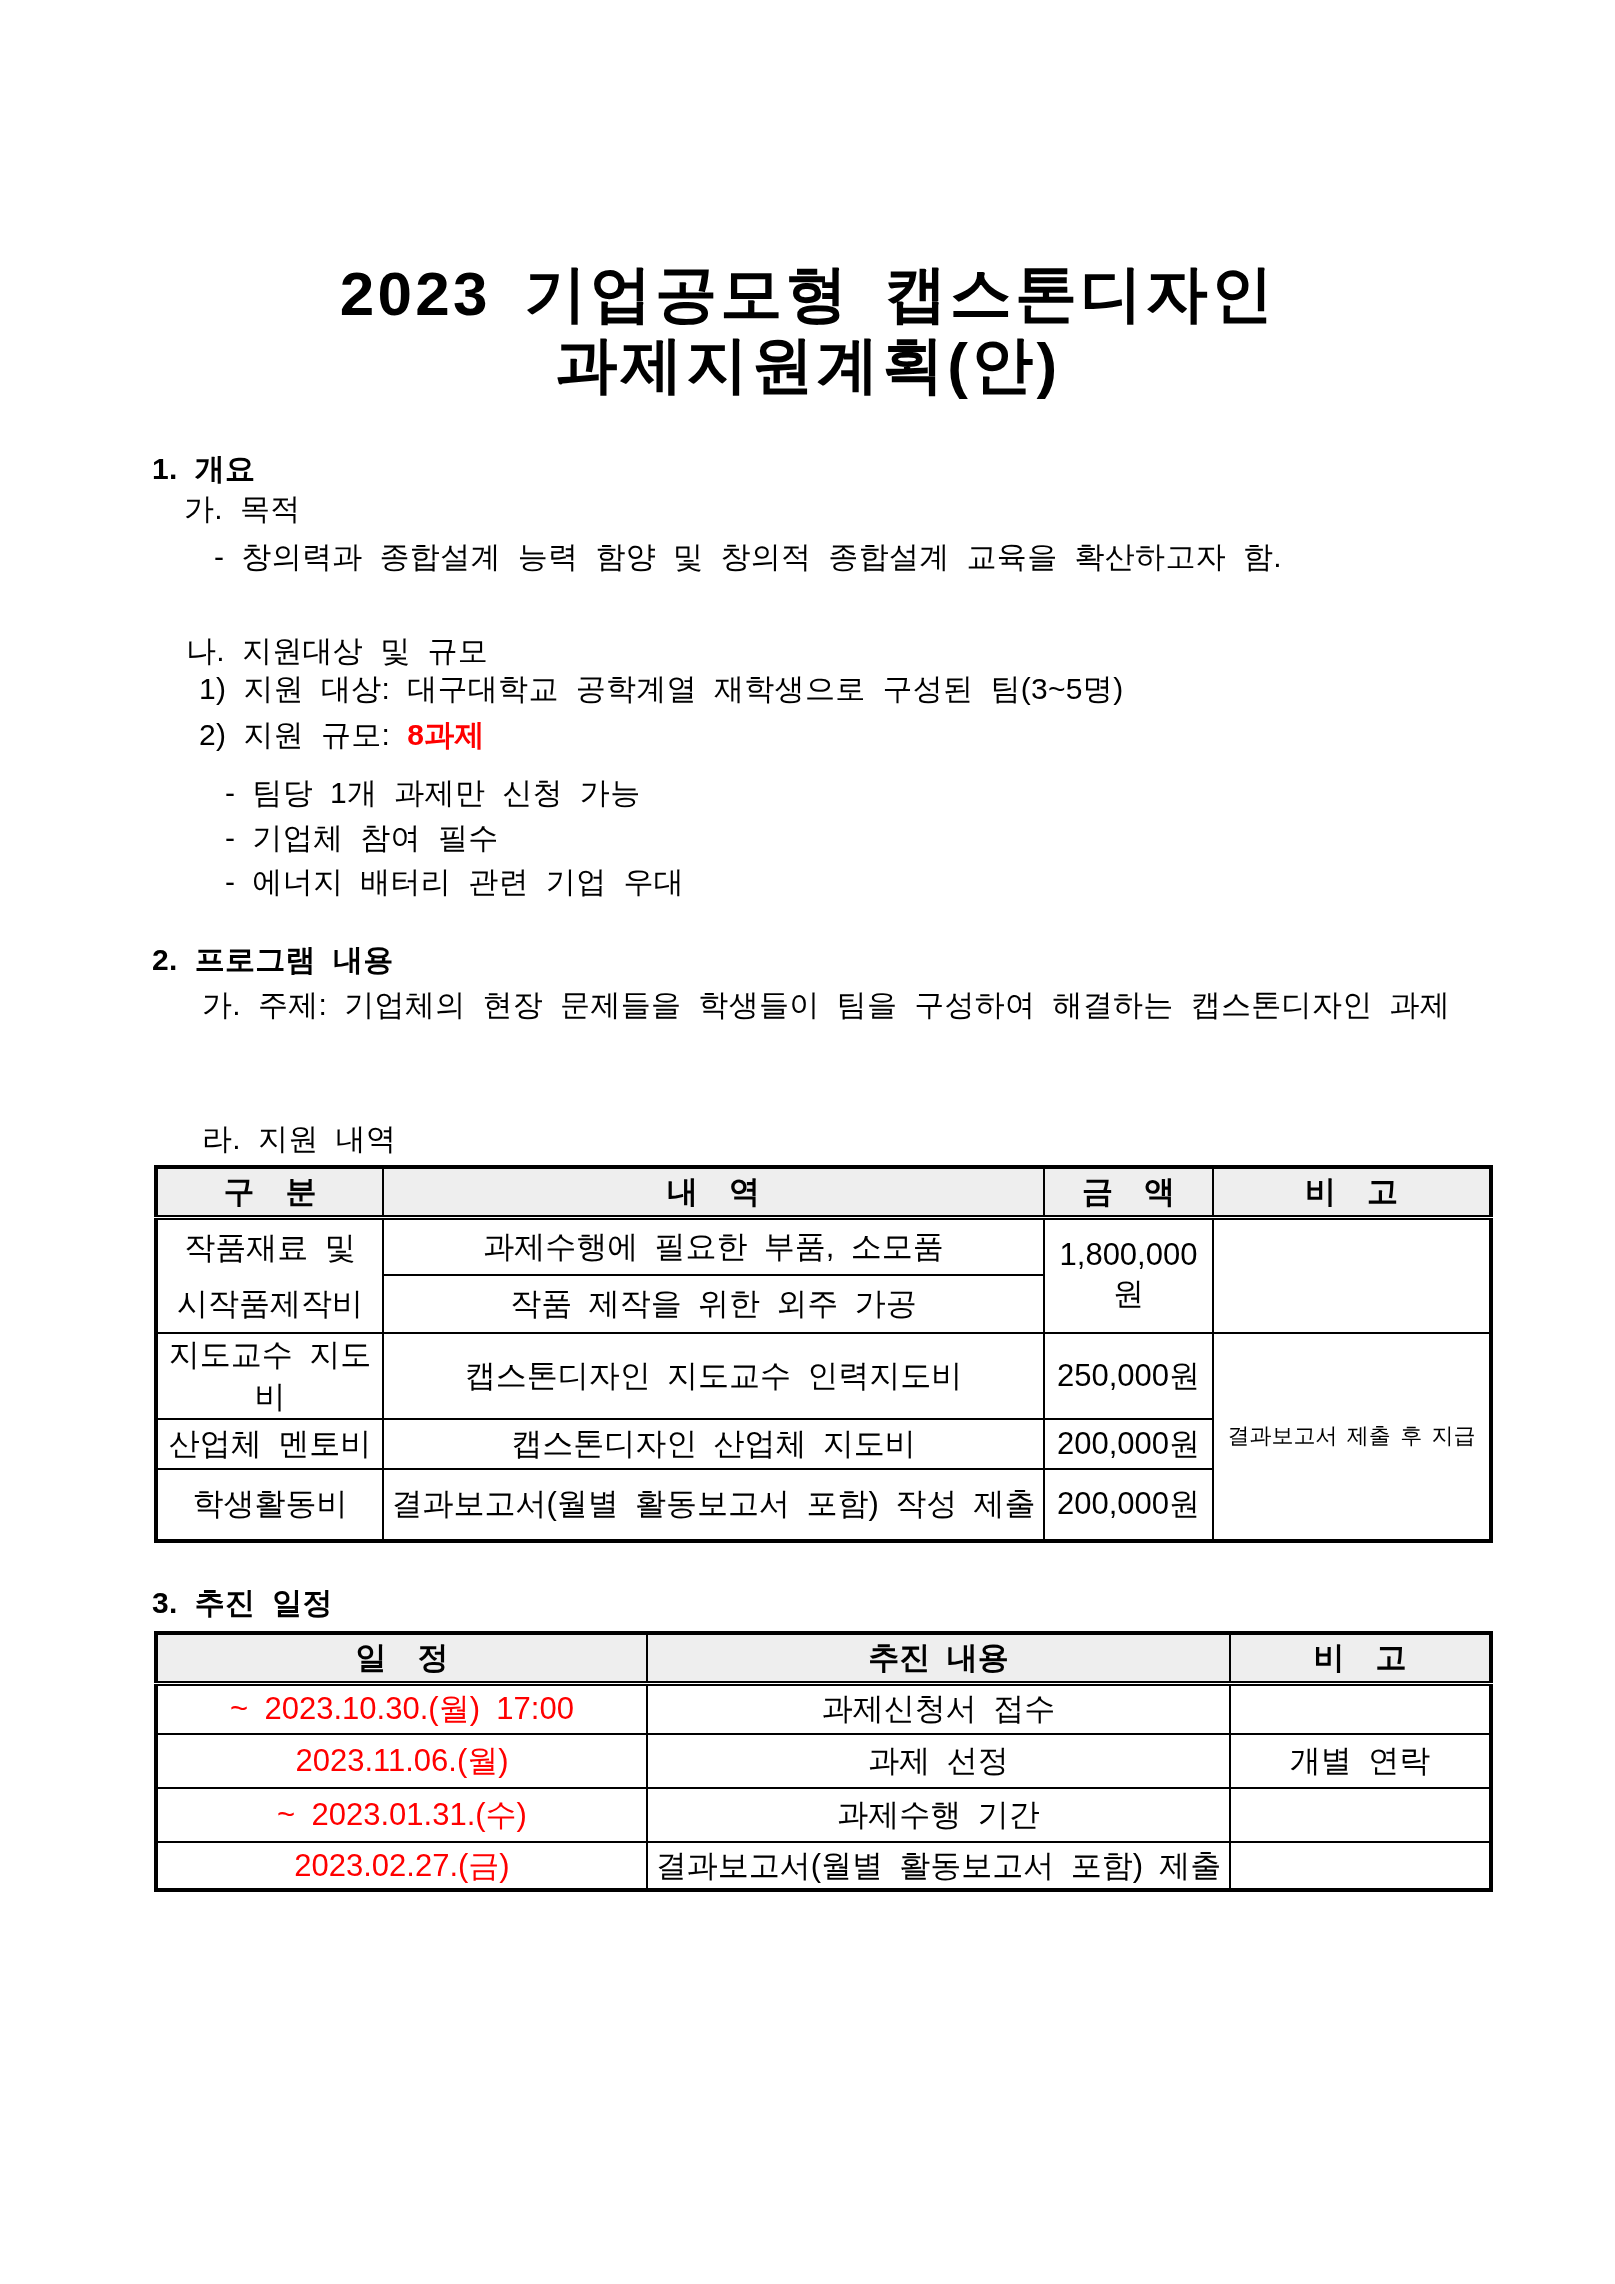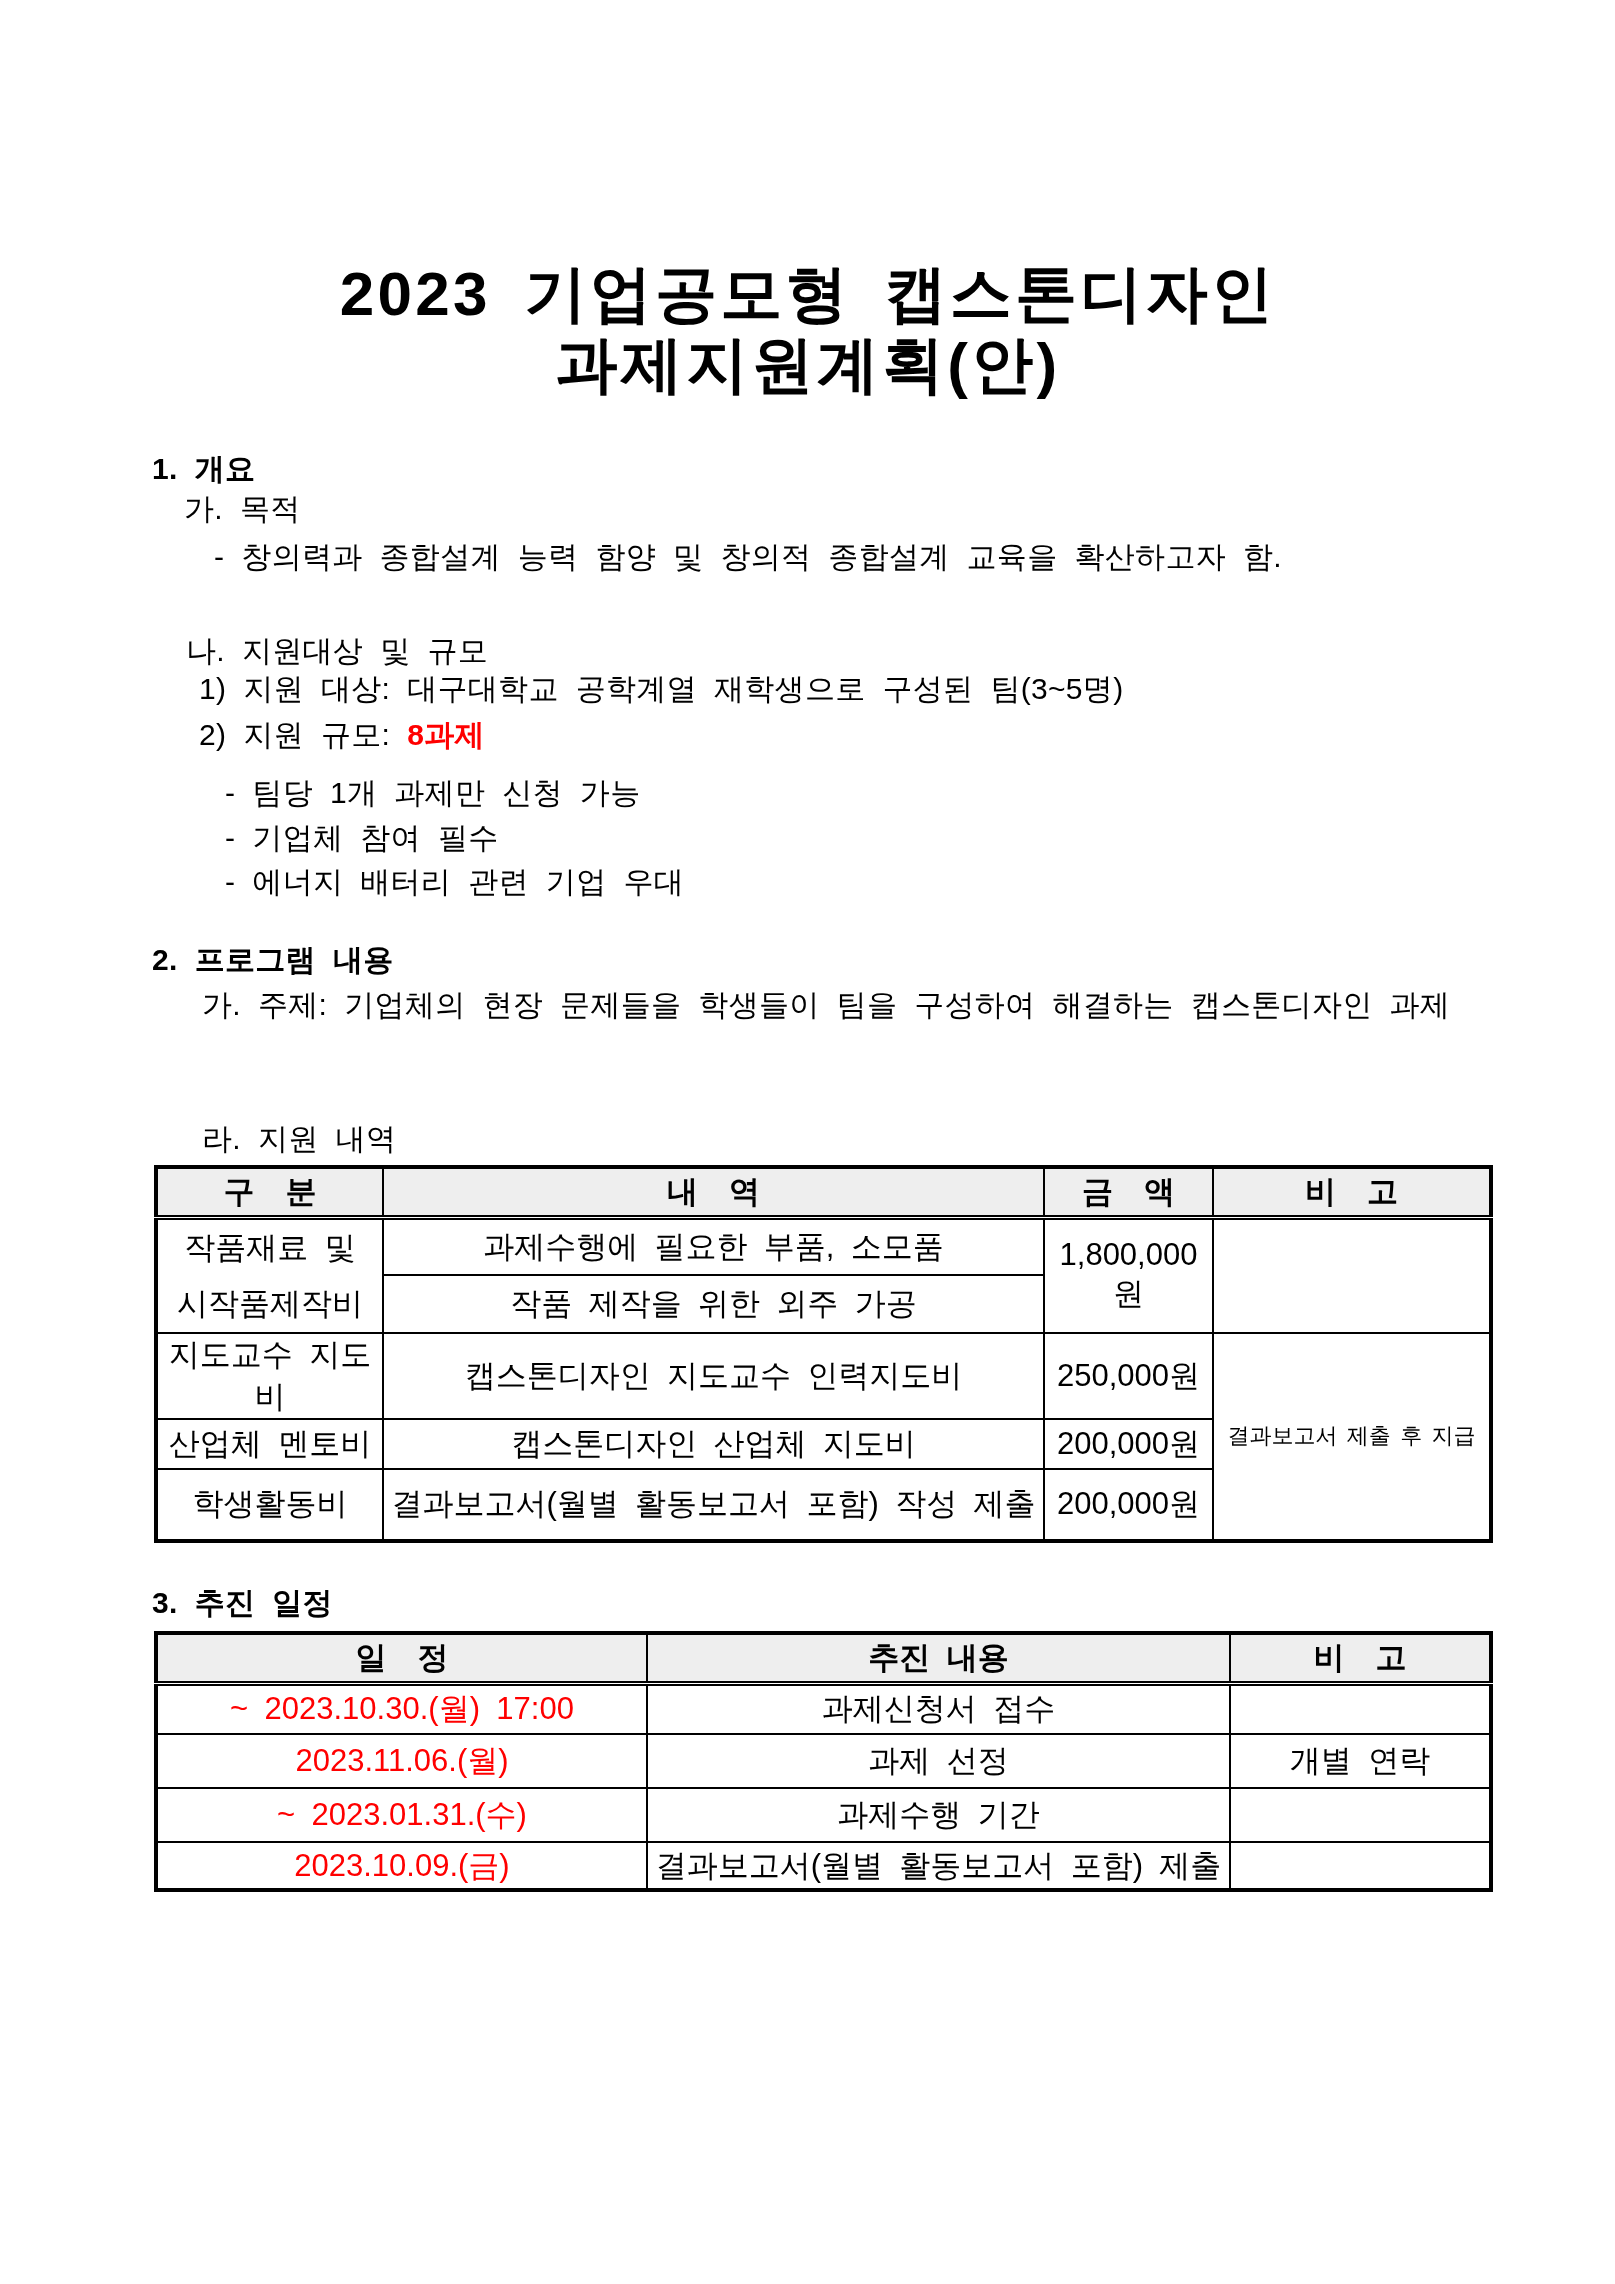--- a/index.html
+++ b/index.html
@@ -149,21 +149,21 @@
       <td class="date">2023.11.06.(월)</td>
       <td class="left">과제 선정</td>
       <td>개별 연락</td>
     </tr>
     <tr style="height:54px">
       <td class="date">~ 2023.01.31.(수)</td>
       <td class="left">과제수행 기간</td>
       <td></td>
     </tr>
     <tr style="height:48px">
-      <td class="date">2023.10.09.(금)</td>
+      <td class="date">2023.02.27.(금)</td>
       <td class="left">결과보고서(월별 활동보고서 포함) 제출</td>
       <td></td>
     </tr>
   </tbody>
     </table>
 
 </div>
 
 
 </body></html>

